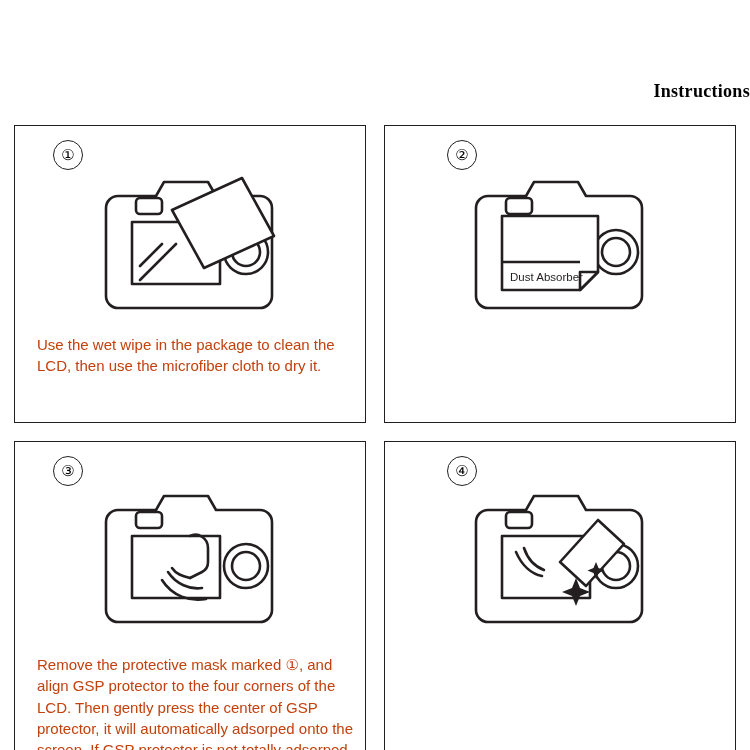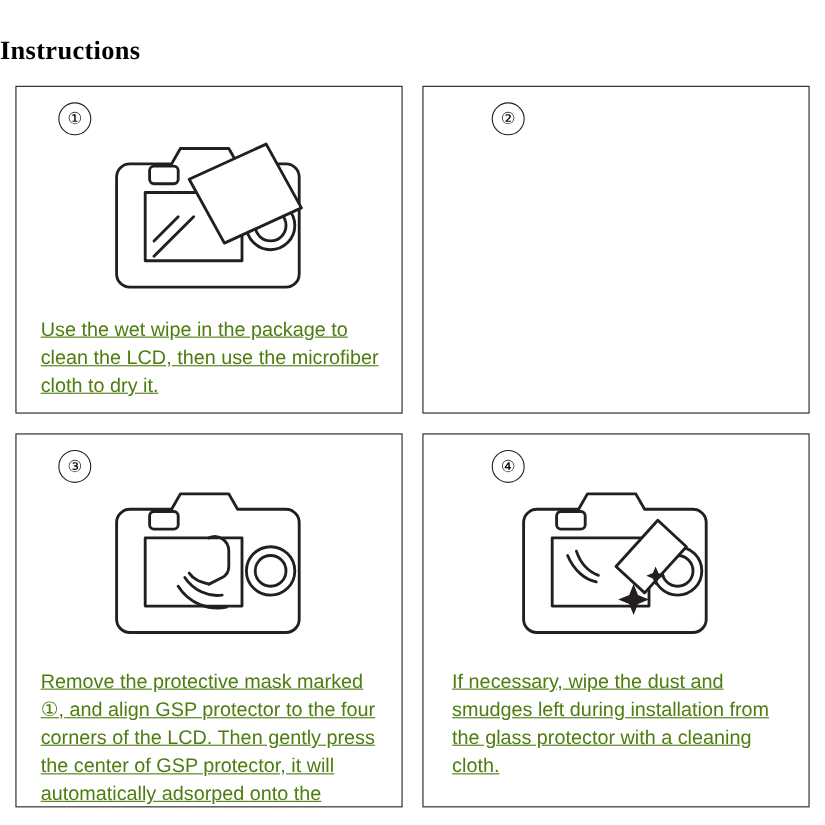--- a/index.html
+++ b/index.html
@@ -14,27 +14,28 @@
     color: #000000;
     overflow: hidden;
   }
   .page {
     position: relative;
     width: 750px;
     height: 750px;
     box-sizing: border-box;
   }
   .title {
-    text-align: left;
-    font-size: 24px;
+    text-align: right;
+    font-size: 18px;
     font-weight: bold;
     letter-spacing: 0.3px;
     padding-top: 34px;
     padding-bottom: 10px;
     font-family: "Liberation Serif", serif;
+    margin-top: 47px;
   }
   .grid {
     position: absolute;
     top: 78px;
     left: 14px;
     width: 722px;
     height: 656px;
     display: grid;
     grid-template-columns: 352px 352px;
     grid-template-rows: 298px 340px;
@@ -72,25 +73,24 @@
     height: 190px;
   }
   .panel.p3 .art, .panel.p4 .art {
     top: 16px;
     height: 188px;
   }
   .caption {
     position: absolute;
     left: 18px;
     right: 12px;
-    font-size: 18px;
+    font-size: 15px;
     line-height: 1.42;
-    color: #4d7c0f;
+    color: #c2410c;
     white-space: pre-line;
-    text-decoration: underline;
   }
   .p1 .caption { top: 208px; left: 22px; right: 8px; }
   .p2 .caption { top: 208px; left: 26px; right: 10px; }
   .p3 .caption { top: 212px; left: 22px; right: 12px; }
   .p4 .caption { top: 212px; left: 26px; right: 12px; }
   svg { display: block; margin: 0 auto; }
   .dustlabel {
     font-family: "Liberation Sans", sans-serif;
     font-size: 11.5px;
   }
@@ -126,20 +126,37 @@
           <g fill="#ffffff" stroke="#231f20" stroke-width="2.6" stroke-linejoin="round">
             <polygon points="132,66 202,34 234,92 164,124"></polygon>
           </g>
         </svg>
       </div>
       <div class="caption">Use the wet wipe in the package to clean the LCD, then use the microfiber cloth to dry it.</div>
     </div>
 
     <div class="panel p2 right">
       <div class="step-num">②</div>
+      <div class="art">
+        <svg width="300" height="190" viewBox="0 0 300 190">
+          <g fill="none" stroke="#231f20" stroke-width="2.6" stroke-linejoin="round" stroke-linecap="round">
+            <path d="M78 52 h38 l8 -14 h44 l8 14 h44 a12 12 0 0 1 12 12 v88 a12 12 0 0 1 -12 12 h-142 a12 12 0 0 1 -12 -12 v-88 a12 12 0 0 1 12 -12 z"></path>
+            <rect x="96" y="54" width="26" height="16" rx="4"></rect>
+            <circle cx="206" cy="108" r="22"></circle>
+            <circle cx="206" cy="108" r="14"></circle>
+          </g>
+
+          <g stroke="#231f20" stroke-width="2.6" stroke-linejoin="round">
+            <path d="M92 72 h96 v56 l-18 18 h-78 z" fill="#ffffff"></path>
+            <path d="M188 128 l-18 0 l0 18 z" fill="#ffffff"></path>
+            <line x1="92" y1="118" x2="170" y2="118"></line>
+          </g>
+          <text class="dustlabel" x="100" y="137" fill="#231f20">Dust Absorber</text>
+        </svg>
+      </div>
     </div>
 
     <div class="panel p3 left">
       <div class="step-num">③</div>
       <div class="art">
         <svg width="300" height="188" viewBox="0 0 300 188">
           <g fill="none" stroke="#231f20" stroke-width="2.6" stroke-linejoin="round" stroke-linecap="round">
             <path d="M78 52 h38 l8 -14 h44 l8 14 h44 a12 12 0 0 1 12 12 v88 a12 12 0 0 1 -12 12 h-142 a12 12 0 0 1 -12 -12 v-88 a12 12 0 0 1 12 -12 z"></path>
             <rect x="96" y="54" width="26" height="16" rx="4"></rect>
             <rect x="92" y="78" width="88" height="62"></rect>
@@ -175,17 +192,16 @@
           <g fill="#ffffff" stroke="#231f20" stroke-width="2.6" stroke-linejoin="round">
             <polygon points="150,104 188,62 214,86 176,128"></polygon>
           </g>
 
           <g fill="#231f20">
             <path d="M166 120 l4 10 l10 4 l-10 4 l-4 10 l-4 -10 l-10 -4 l10 -4 z"></path>
             <path d="M186 104 l2.5 6 l6 2.5 l-6 2.5 l-2.5 6 l-2.5 -6 l-6 -2.5 l6 -2.5 z"></path>
           </g>
         </svg>
       </div>
-      <div class="caption">If necessary, wipe the dust and smudges left during installation from the glass protector with a cleaning cloth.</div>
     </div>
 
   </div>
 </div>
 
 </body></html>

